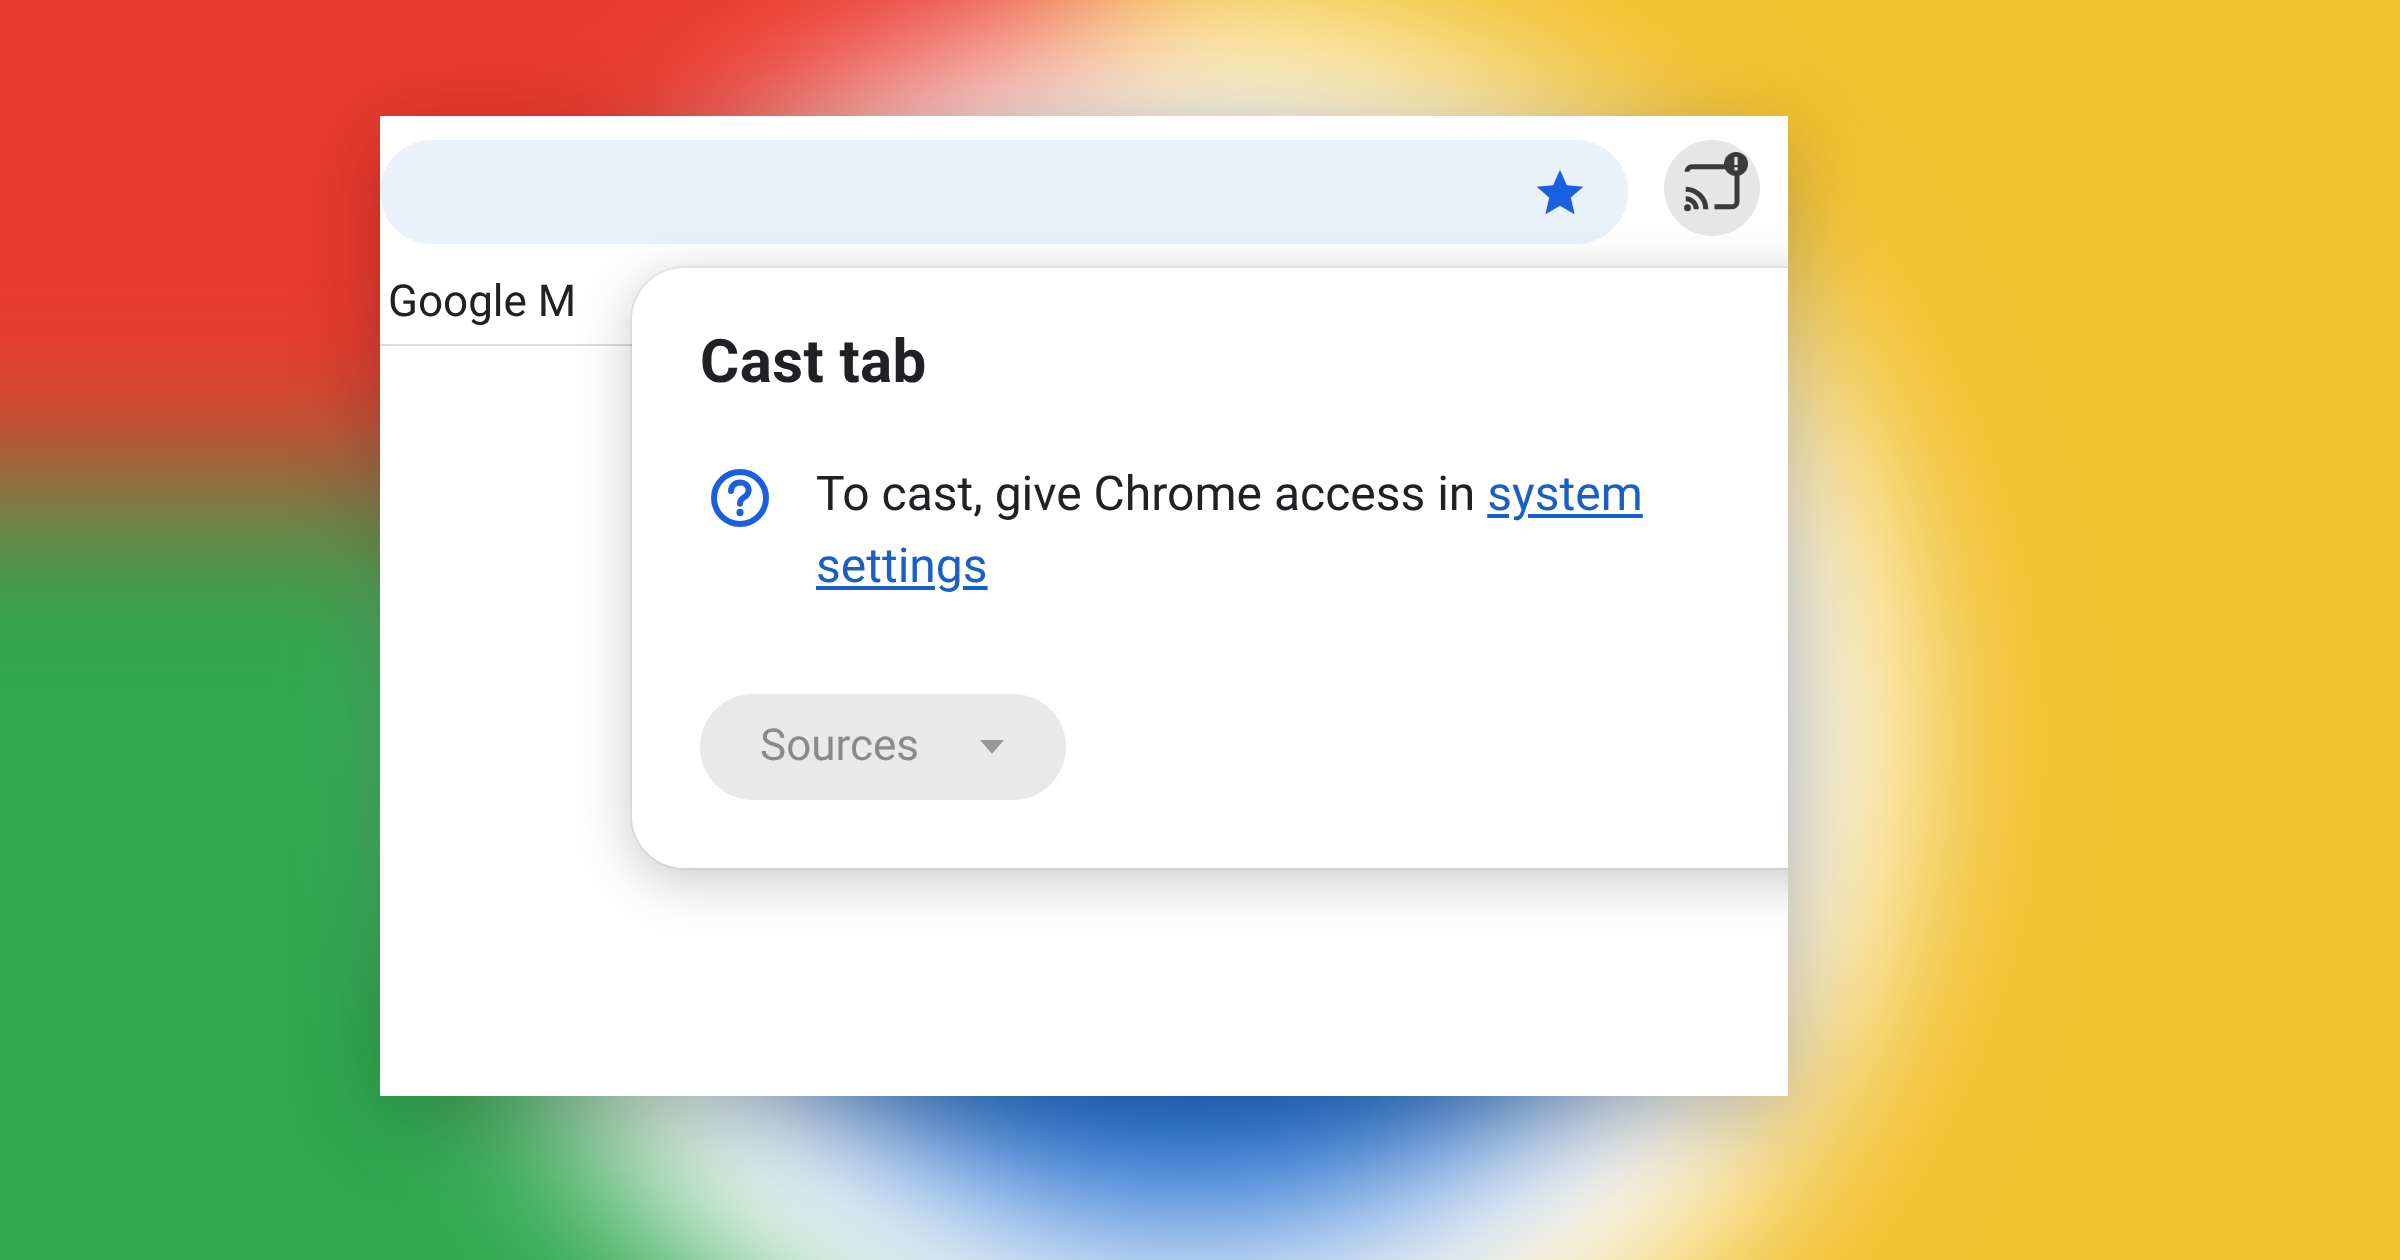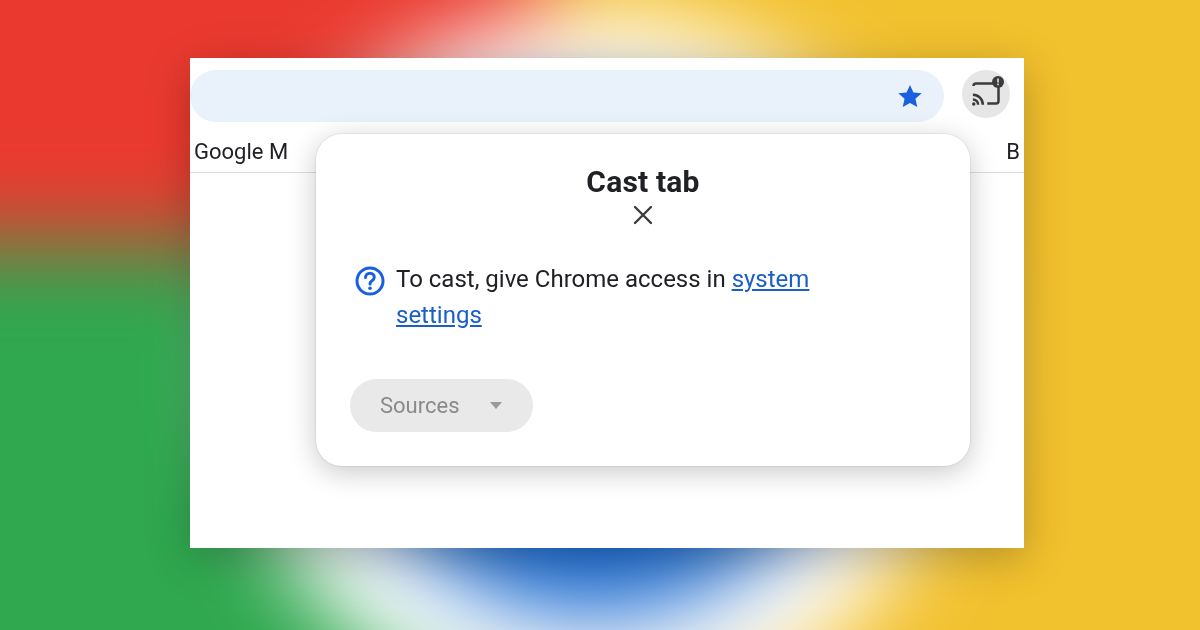--- a/index.html
+++ b/index.html
@@ -24,21 +24,21 @@
   .bg .green  { left: -200px; top:  250px; width: 900px; height: 600px; background: #2fa84f; }
   .bg .yellow { left:  550px; top: -200px; width: 900px; height: 1000px; background: #f2c12e; }
   .bg .white  { left:  270px; top:   40px; width: 650px; height: 650px; background: #fff; border-radius: 50%; }
   .bg .blue   { left:  370px; top:  140px; width: 450px; height: 450px; background: #1a6ad0; border-radius: 50%; }
 
   
   .window {
     position: absolute;
     left: 190px;
     top: 58px;
-    width: 834px;
+    width: 704px;
     height: 490px;
     background: #fff;
     box-shadow: 0 10px 40px rgba(0,0,0,0.25);
     overflow: hidden;
   }
 
   .omnibox-row {
     height: 72px;
     background: #fff;
     display: flex;
@@ -98,41 +98,40 @@
     border-radius: 26px;
     box-shadow: 0 6px 28px rgba(0,0,0,0.22), 0 0 0 1px rgba(0,0,0,0.05);
     padding: 30px 34px 34px 34px;
     box-sizing: border-box;
   }
   .popup-header {
     display: flex;
     align-items: center;
     justify-content: space-between;
     margin-bottom: 30px;
-    flex-direction: column;
   }
   .popup-title {
     font-size: 30px;
     font-weight: 700;
     color: #202124;
     letter-spacing: 0.2px;
   }
   .close-btn {
     width: 32px;
     height: 32px;
     display: flex;
     align-items: center;
     justify-content: center;
     cursor: pointer;
   }
   .close-btn svg { display:block; }
 
   .msg-row {
     display: flex;
-    gap: 10px;
+    gap: 22px;
     align-items: flex-start;
     margin-bottom: 46px;
     padding-left: 4px;
   }
   .help-icon {
     flex: 0 0 auto;
     margin-top: 4px;
   }
   .msg-text {
     font-size: 24px;

